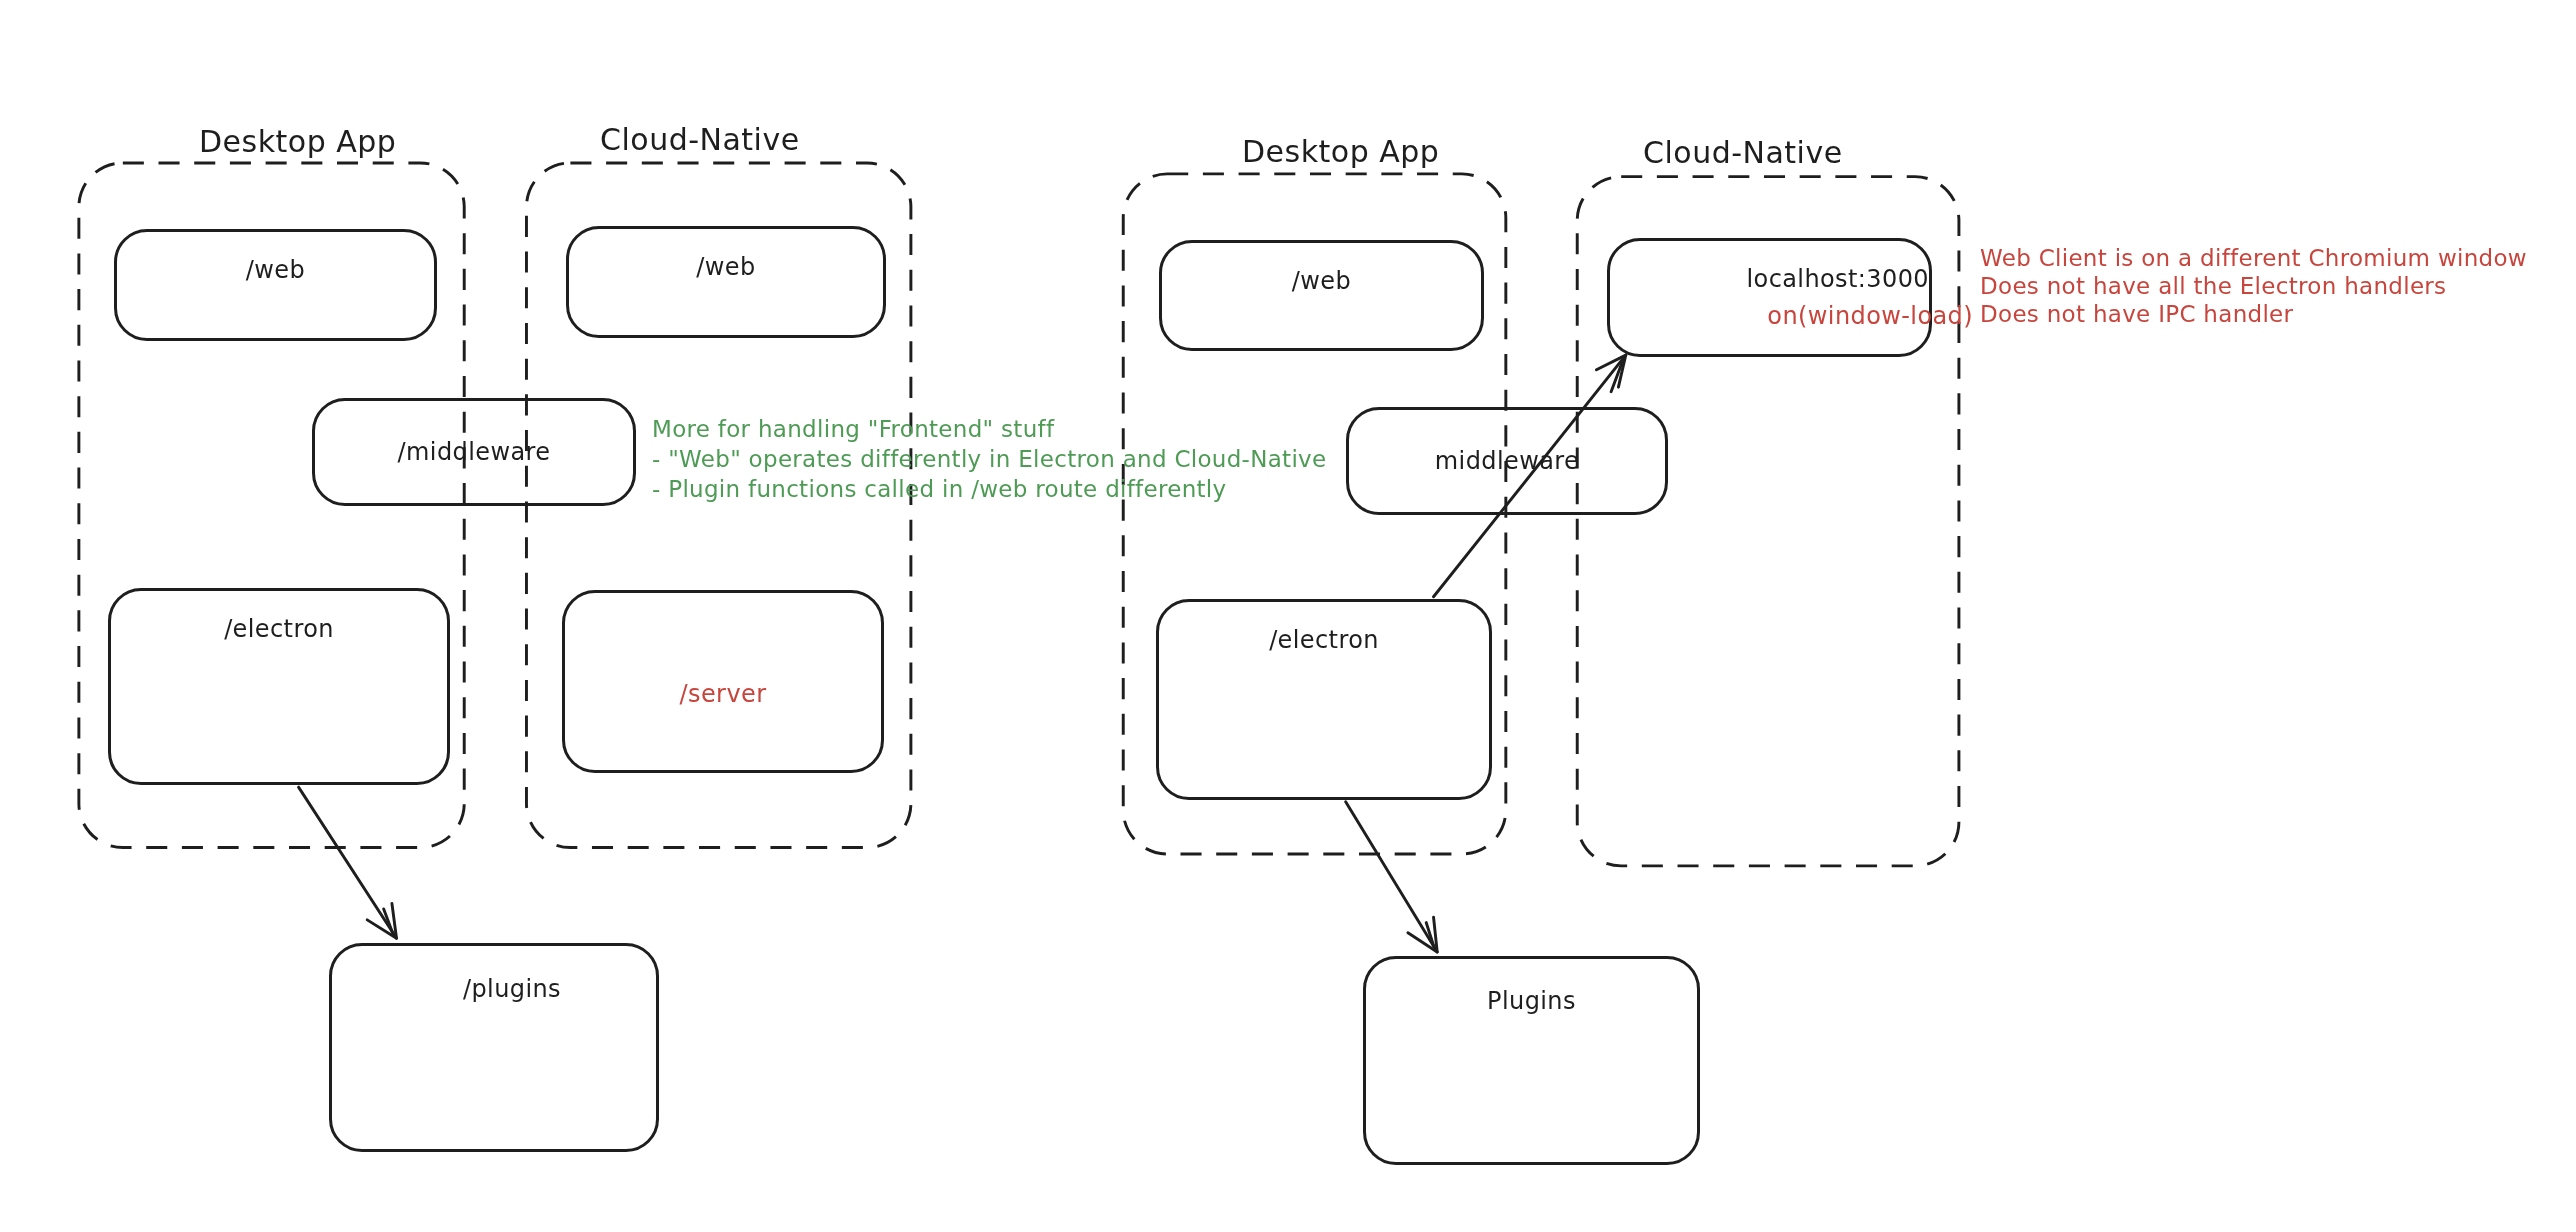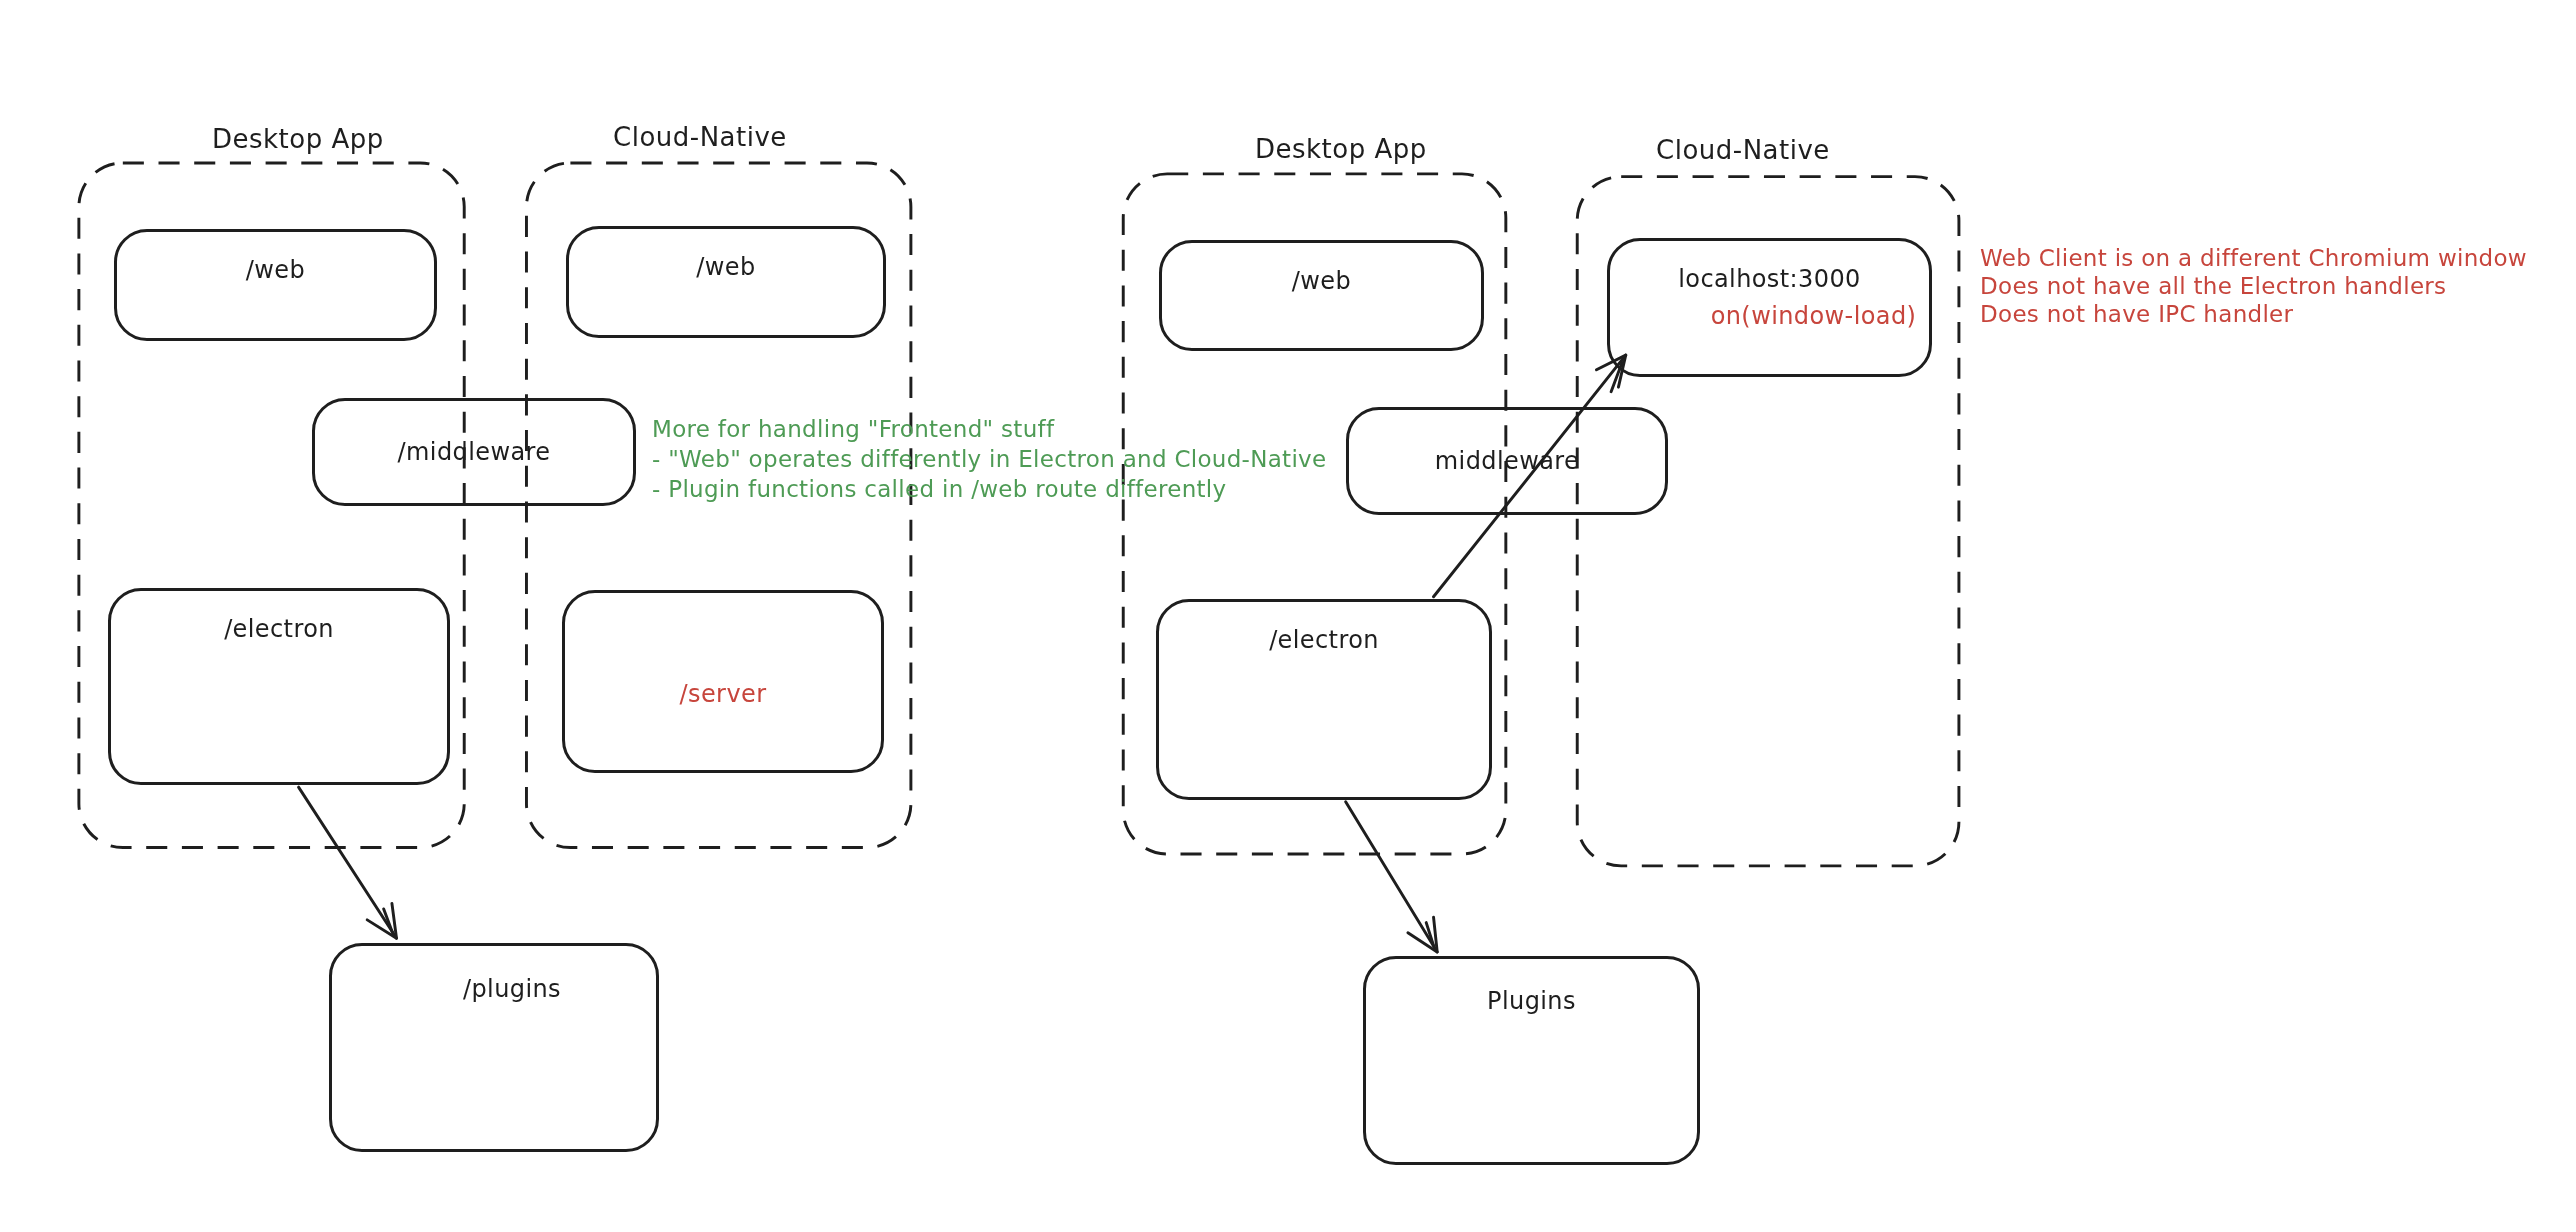--- a/index.html
+++ b/index.html
@@ -17,22 +17,22 @@
   .box{
     position:absolute;box-sizing:border-box;z-index:2;
     border:3.1px solid #1e1e1e;border-radius:33px;
     background:transparent;
     display:flex;justify-content:center;align-items:flex-start;
     padding-top:24px;
     font-size:24px;letter-spacing:0.4px;white-space:nowrap;
   }
   .box.center{align-items:center;padding-top:0;}
   .title{
-    position:absolute;z-index:2;font-size:26px;letter-spacing:0.5px;
-    white-space:nowrap;color:#1e1e1e;margin-left:13px;
+    position:absolute;z-index:2;font-size:30px;letter-spacing:0.5px;
+    white-space:nowrap;color:#1e1e1e;
   }
   .note{position:absolute;z-index:2;white-space:nowrap;font-size:23px;letter-spacing:0.3px;}
   .note-green{color:#4e9b55;line-height:30px;}
   .note-red{color:#c7453c;line-height:28px;}
   .red-text{color:#c7453c;}
   .localhost-box{flex-direction:column;align-items:center;justify-content:flex-start;}
   .localhost-sub{margin-top:9.2px;transform:translateX(44px);}
 </style>
 </head>
 <body>
@@ -72,21 +72,21 @@
 
   <div class="note note-green" style="left:652px;top:414px;">
     <div>More for handling "Frontend" stuff</div>
     <div>- "Web" operates differently in Electron and Cloud-Native</div>
     <div>- Plugin functions called in /web route differently</div>
   </div>
 
   <div class="box" style="left:1159px;top:240px;width:325px;height:111px;">
     <span>/web</span>
   </div>
-  <div class="box localhost-box" style="left:1607px;top:238px;width:325px;height:139px;">
+  <div class="box localhost-box" style="left:1607px;top:238px;width:325px;height:119px;align-items:flex-end;">
     <span>localhost:3000</span>
     <span class="red-text localhost-sub">on(window-load)</span>
   </div>
   <div class="box center" style="left:1346px;top:407px;width:322px;height:108px;">
     <span>middleware</span>
   </div>
   <div class="box" style="left:1156px;top:599px;width:336px;height:201px;">
     <span>/electron</span>
   </div>
   <div class="box" style="left:1363px;top:956px;width:337px;height:209px;padding-top:27.5px;">

